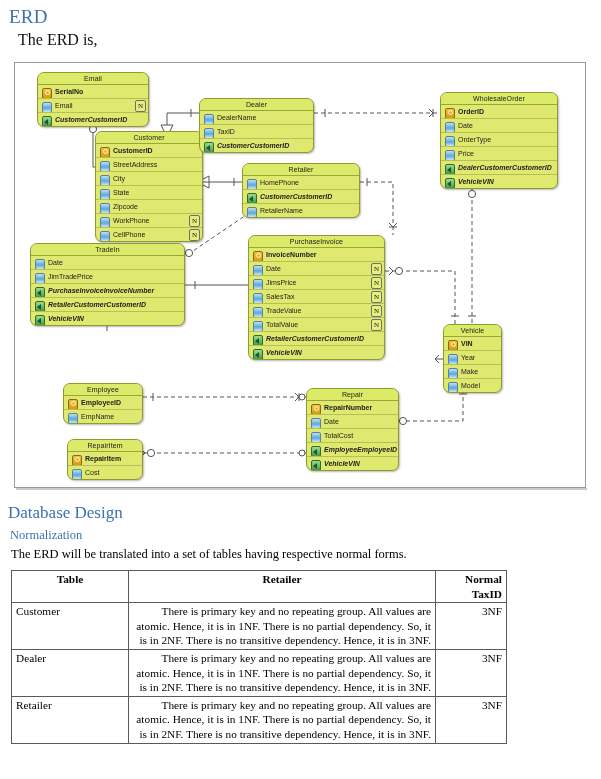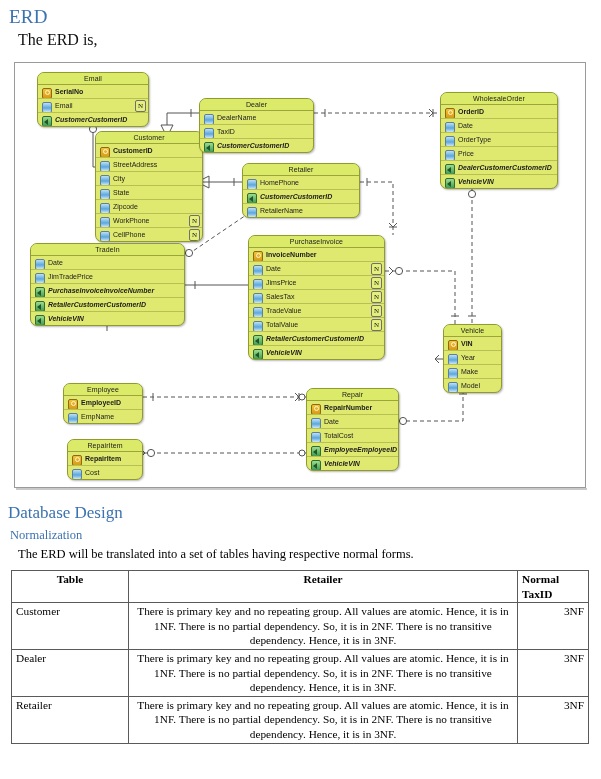--- a/index.html
+++ b/index.html
@@ -95,39 +95,39 @@
 
   
   h2.doc-h2{
     position:absolute;left:8px;top:503px;margin:0;
     font-size:17px;font-weight:normal;color:#3c72b0;
   }
   h3.doc-h3{
     position:absolute;left:10px;top:528px;margin:0;
     font-size:12.5px;font-weight:normal;color:#3c72b0;
   }
-  .sub-lead{position:absolute;left:18px;top:547px;font-size:12.5px;}
+  .sub-lead{position:absolute;left:11px;top:547px;font-size:12.5px;}
 
   
   table.nf{
-    position:absolute;left:11px;top:570px;width:578px;
+    position:absolute;left:11px;top:570px;width:496px;
     border-collapse:collapse;
     font-size:11.3px;
   }
   table.nf th,table.nf td{
     border:1px solid #5a5a5a;
     vertical-align:top;padding:1px 4px;line-height:14.6px;
   }
   table.nf th{text-align:center;font-weight:bold;}
   table.nf th.c-table{width:108px;}
   table.nf th.c-nf{width:62px;}
   table.nf td.c-table{text-align:left;}
-  table.nf td.c-reason{text-align:center;}
+  table.nf td.c-reason{text-align:right;}
   table.nf td.c-nf{text-align:right;}
-  .nf-hdr-nf{display:block;text-align:left;}
+  .nf-hdr-nf{display:block;text-align:right;}
 </style>
 </head>
 <body>
 
 <div class="page">
 
   <h1 class="doc-h1">ERD</h1>
   <div class="lead">The ERD is,</div>
 
   <div class="erd-frame">

